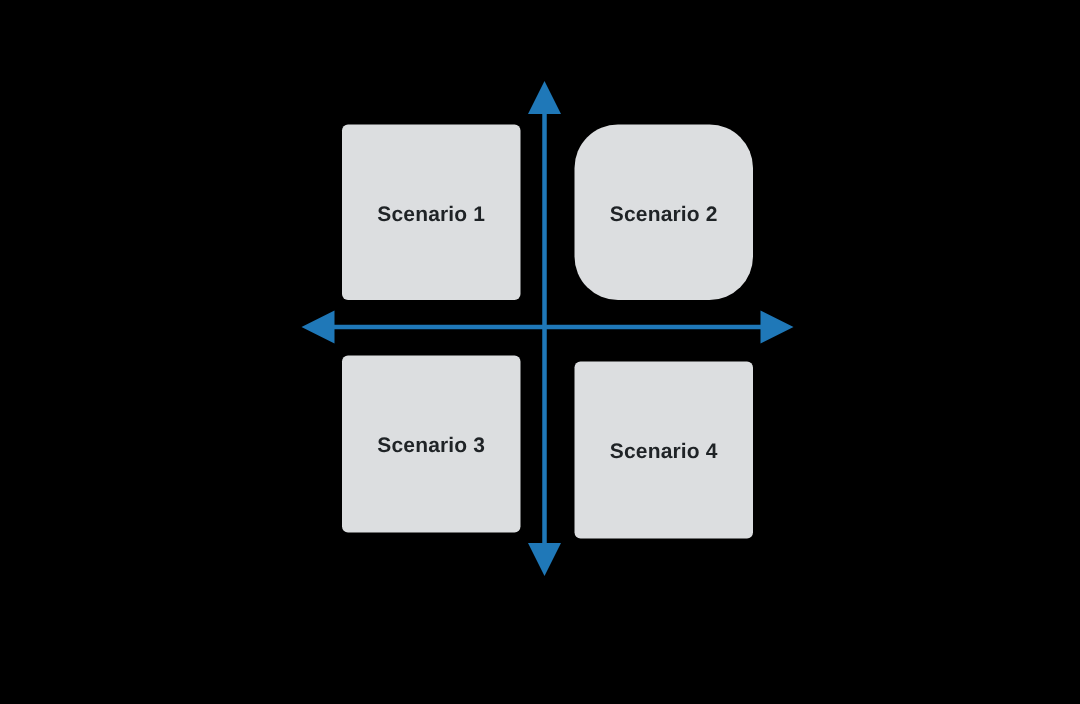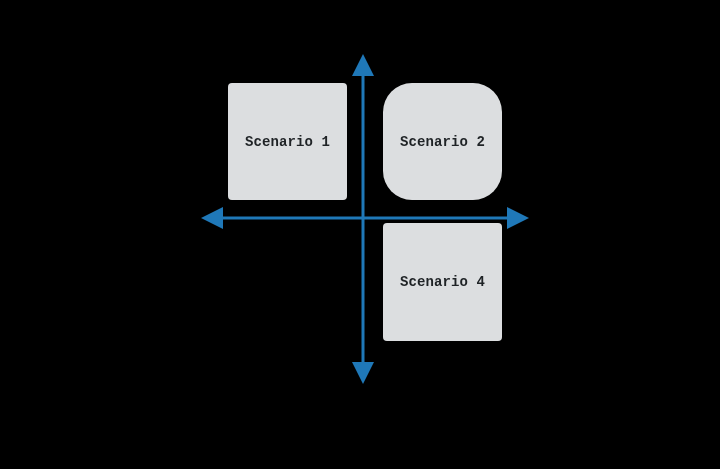--- a/index.html
+++ b/index.html
@@ -12,21 +12,21 @@
     margin: 0;
     padding: 0;
     background: var(--background);
   }
   .stage {
     position: relative;
     width: 597px;
     height: 469px;
     background: var(--background);
     overflow: hidden;
-    font-family: Liberation Mono, monospace;
+    font-family: Liberation Sans, sans-serif;
   }
   .axes {
     position: absolute;
     left: 0;
     top: 0;
     width: 720px;
     height: 469px;
     display: block;
   }
   .axis-line {
@@ -50,21 +50,21 @@
   .box span {
     color: var(--label);
     font-size: 14px;
     font-weight: bold;
     letter-spacing: 0.1px;
     white-space: nowrap;
   }
   .box1 { left: 228px; top: 83px;  width: 119px; height: 117px; }
   .box2 { left: 383px; top: 83px;  width: 119px; height: 117px; border-radius: 29px; }
   .box3 { left: 228px; top: 237px; width: 119px; height: 118px; }
-  .box4 { left: 383px; top: 223px; width: 119px; height: 118px; }
+  .box4 { left: 383px; top: 241px; width: 119px; height: 118px; }
 </style>
 </head>
 <body>
 
 <div class="stage">
 
   <svg class="axes" viewBox="0 0 720 469" aria-hidden="true">
     <g>
       <line class="axis-line" x1="363" y1="72" x2="363" y2="368"></line>
       <polygon class="axis-head" points="363,54 352,76 374,76"></polygon>
@@ -76,17 +76,20 @@
       <polygon class="axis-head" points="529,218 507,207 507,229"></polygon>
     </g>
   </svg>
 
   <div class="box box1">
     <span>Scenario 1</span>
   </div>
   <div class="box box2">
     <span>Scenario 2</span>
   </div>
+  <div class="box box3">
+    <span>Scenario 3</span>
+  </div>
   <div class="box box4">
     <span>Scenario 4</span>
   </div>
 
 </div>
 
 </body></html>

